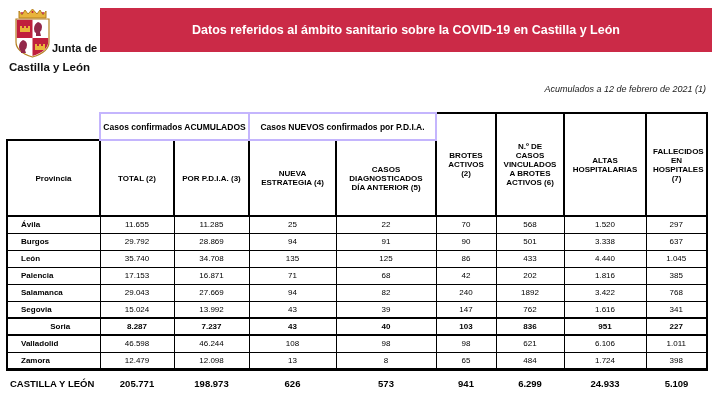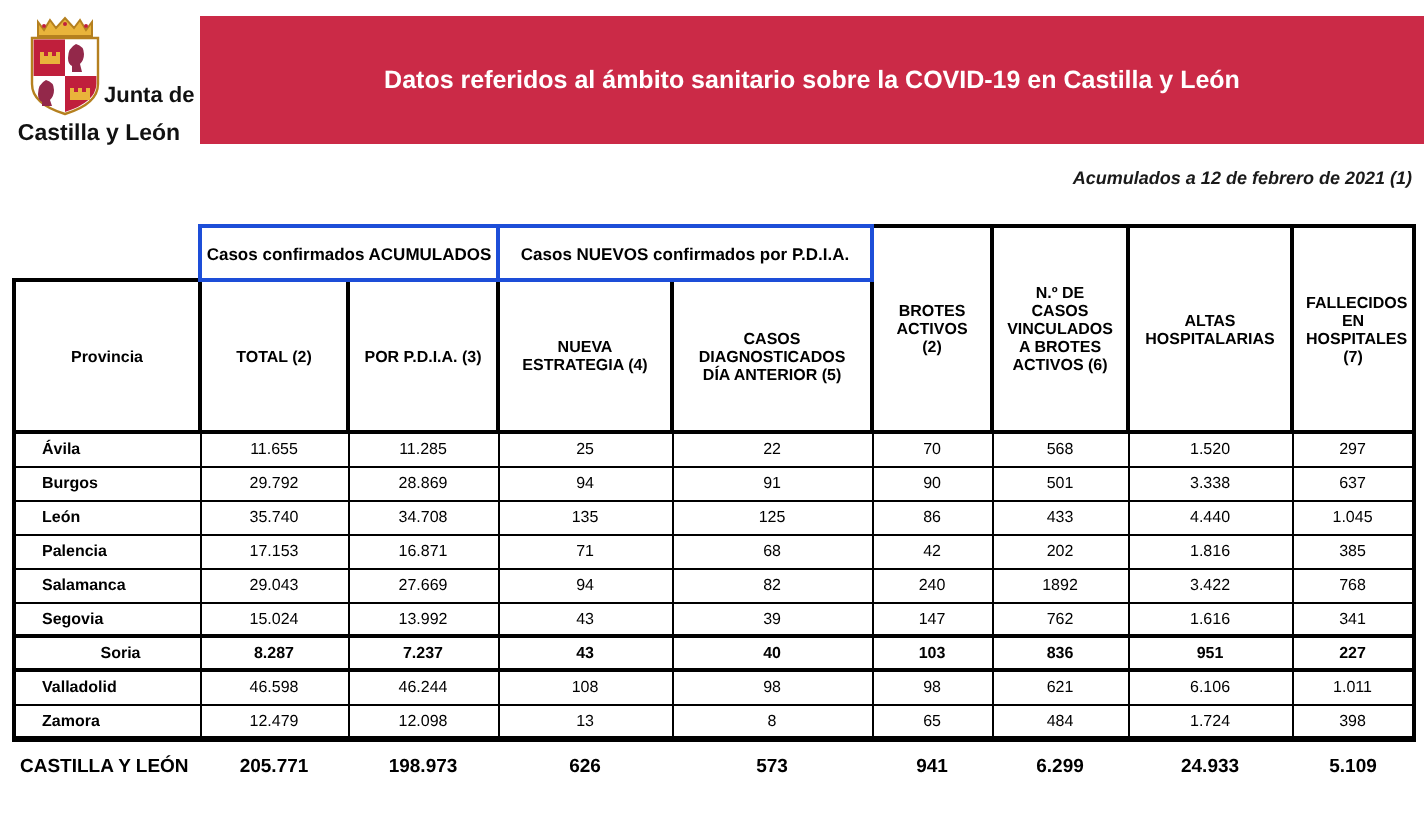--- a/index.html
+++ b/index.html
@@ -20,45 +20,45 @@
     position: absolute; left: 52px; top: 37px;
     font-size: 11px; font-weight: bold; color: #111; white-space: nowrap;
   }
   .logo .l2 {
     position: absolute; left: 0; top: 56px; width: 99px;
     text-align: center; font-size: 11.5px; font-weight: bold; color: #111; white-space: nowrap;
   }
 
   
   .banner {
-    position: absolute; left: 100px; top: 8px; width: 612px; height: 64px;
+    position: absolute; left: 100px; top: 8px; width: 612px; height: 44px;
     background: #CB2A47;
     display: flex; align-items: center; justify-content: center;
   }
   .banner .banner-title {
     color: #fff; font-weight: bold; font-size: 12.5px; text-align: center;
   }
 
   
   .date-note {
     position: absolute; top: 84px; right: 8px;
-    font-style: italic; font-size: 9px; color: #1a1a1a; font-weight: bold;
+    font-style: italic; font-size: 9px; color: #1a1a1a;
   }
 
   
   table.covid {
     position: absolute; left: 6px; top: 112px;
     width: 700px;
     border-collapse: collapse;
     table-layout: fixed;
   }
   table.covid th, table.covid td { color: #000; }
 
   th.gh {
-    border: 2px solid #1d4ed8;
+    border: 2px solid #c4b5fd;
     font-size: 8.5px; font-weight: bold;
     height: 27px; text-align: center; vertical-align: middle;
     background: #fff;
   }
   th.sh {
     border: 2px solid #000;
     font-size: 8px; font-weight: bold;
     text-align: center; vertical-align: middle;
     padding: 4px 6px;
     background: #fff;

